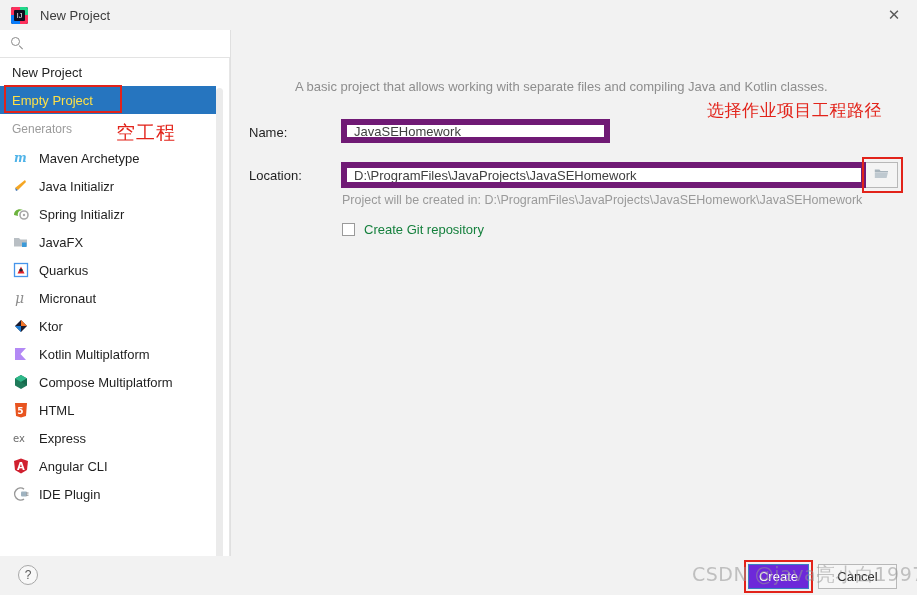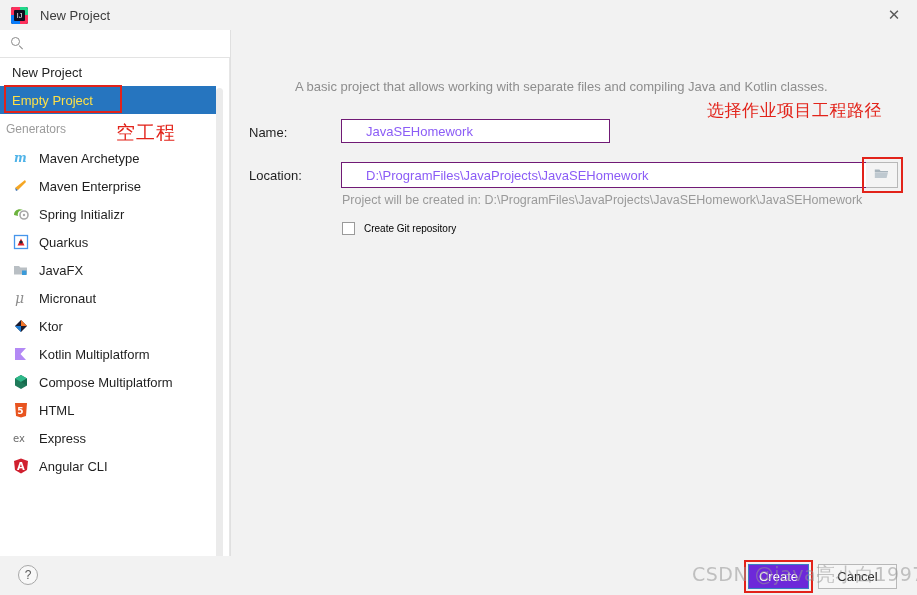--- a/index.html
+++ b/index.html
@@ -107,21 +107,21 @@
     cursor: pointer;
     white-space: nowrap;
   }
   .list-item.selected {
     background: #2675bf;
     color: #fde047;
   }
   .group-label {
     height: 30px;
     display: flex; align-items: center;
-    padding-left: 6px;
+    padding-left: 12px;
     font-size: 12px;
     color: #9b9b9b;
   }
   .gen-item {
     height: 28px;
     display: flex; align-items: center;
     padding-left: 12px;
     font-size: 13px;
     color: #1f1f1f;
     cursor: pointer;
@@ -164,23 +164,23 @@
   .form-label {
     position: absolute;
     font-size: 13px; color: #1f1f1f;
   }
   .name-label { left: 18px; top: 95px; }
   .loc-label  { left: 18px; top: 138px; }
 
   .text-field {
     position: absolute;
     background: #ffffff;
-    border: 1px solid #701a75;
-    font-size: 13px; color: #8b5cf6;
-    padding: 0 24px;
+    border: 6px solid #701a75;
+    font-size: 13px; color: #404040;
+    padding: 0 7px;
     outline: none;
     font-family: "Liberation Sans", sans-serif;
   }
   .name-field {
     left: 110px; top: 89px;
     width: 269px; height: 24px;
   }
   .loc-field {
     left: 110px; top: 132px;
     width: 526px; height: 26px;
@@ -211,21 +211,21 @@
     position: absolute; left: 111px; top: 192px;
     display: flex; align-items: center;
     cursor: pointer;
   }
   .checkbox {
     width: 13px; height: 13px;
     border: 1px solid #9a9a9a;
     background: #fff;
     margin-right: 9px;
   }
-  .git-lbl { font-size: 10px; color: #000000; }
+  .git-lbl { font-size: 13px; color: #15803d; }
 
   
   .ann {
     position: absolute;
     color: #e2231a;
     font-family: "DejaVu Sans", sans-serif;
     white-space: nowrap;
     pointer-events: none;
   }
   .ann-empty {
@@ -359,59 +359,59 @@
           <span class="lbl">Maven Archetype</span>
         </div>
 
         <div class="gen-item">
           <span class="ico">
             <svg width="18" height="18" viewBox="0 0 18 18">
               <path d="M3 11 L13 3 L14 5 L6 13 Z" fill="#f5a623"></path>
               <path d="M3 11 L6 13 L4 14 Z" fill="#3f72af"></path>
             </svg>
           </span>
-          <span class="lbl">Maven Enterprise</span>
+          <span class="lbl">Java Initializr</span>
         </div>
 
         <div class="gen-item">
           <span class="ico">
             <svg width="18" height="18" viewBox="0 0 18 18">
               <path d="M2 10 C2 5 7 3 11 5 C8 5 5 7 6 11 Z" fill="#6db33f"></path>
               <circle cx="12" cy="10" r="4" fill="none" stroke="#a8a8a8" stroke-width="1.6"></circle>
               <circle cx="12" cy="10" r="1.2" fill="#a8a8a8"></circle>
             </svg>
           </span>
           <span class="lbl">Spring Initializr</span>
+        </div>
+
+        <div class="gen-item">
+          <span class="ico">
+            <svg width="18" height="18" viewBox="0 0 18 18">
+              <path d="M2 5 h5 l1.4 1.6 H15 v7 H2 Z" fill="#b9bfc4"></path>
+              <rect x="10" y="9.5" width="4.5" height="4.5" fill="#3a9ad9"></rect>
+            </svg>
+          </span>
+          <span class="lbl">JavaFX</span>
         </div>
 
         <div class="gen-item">
           <span class="ico">
             <svg width="18" height="18" viewBox="0 0 18 18">
               <rect x="2.5" y="2.5" width="13" height="13" fill="none" stroke="#4695eb" stroke-width="1.3"></rect>
               <path d="M5.5 5.5 h7 v7 h-7 Z" fill="#fff"></path>
               <path d="M9 5.5 L12.5 12.5 H5.5 Z" fill="#e0222a"></path>
               <circle cx="9" cy="9" r="1.6" fill="#1d2b3a"></circle>
             </svg>
           </span>
           <span class="lbl">Quarkus</span>
         </div>
 
         <div class="gen-item">
           <span class="ico">
             <svg width="18" height="18" viewBox="0 0 18 18">
-              <path d="M2 5 h5 l1.4 1.6 H15 v7 H2 Z" fill="#b9bfc4"></path>
-              <rect x="10" y="9.5" width="4.5" height="4.5" fill="#3a9ad9"></rect>
-            </svg>
-          </span>
-          <span class="lbl">JavaFX</span>
-        </div>
-
-        <div class="gen-item">
-          <span class="ico">
-            <svg width="18" height="18" viewBox="0 0 18 18">
                 <text x="3" y="14" font-family="DejaVu Serif, serif" font-size="14" font-style="italic" fill="#8e8e8e">μ</text>
               </svg>
           </span>
           <span class="lbl">Micronaut</span>
         </div>
 
         <div class="gen-item">
           <span class="ico">
             <svg width="18" height="18" viewBox="0 0 18 18">
               <path d="M9 3 L15 9 L9 15 L3 9 Z" fill="#1b1b2f"></path>
@@ -465,20 +465,31 @@
         <div class="gen-item">
           <span class="ico">
             <svg width="18" height="18" viewBox="0 0 18 18">
               <path d="M9 1.5 L16 4 L15 13 L9 16.5 L3 13 L2 4 Z" fill="#d0202f"></path>
               <text x="5" y="13" font-family="DejaVu Sans, sans-serif" font-size="10" font-weight="bold" fill="#ffffff">A</text>
             </svg>
           </span>
           <span class="lbl">Angular CLI</span>
         </div>
 
+        <div class="gen-item">
+          <span class="ico">
+            <svg width="18" height="18" viewBox="0 0 18 18">
+              <path d="M12 4 A6 6 0 1 0 12 14" fill="none" stroke="#9a9a9a" stroke-width="1.5"></path>
+              <rect x="9" y="6.5" width="6" height="5" rx="1" fill="#9fb3c0"></rect>
+              <rect x="14" y="7.4" width="2.5" height="1.2" fill="#9a9a9a"></rect>
+              <rect x="14" y="9.6" width="2.5" height="1.2" fill="#9a9a9a"></rect>
+            </svg>
+          </span>
+          <span class="lbl">IDE Plugin</span>
+        </div>
 
       </div>
 
       <div class="scroll-track"></div>
       <div class="scroll-thumb"></div>
     </div>
   </div>
 
   <div class="right-panel">
 

